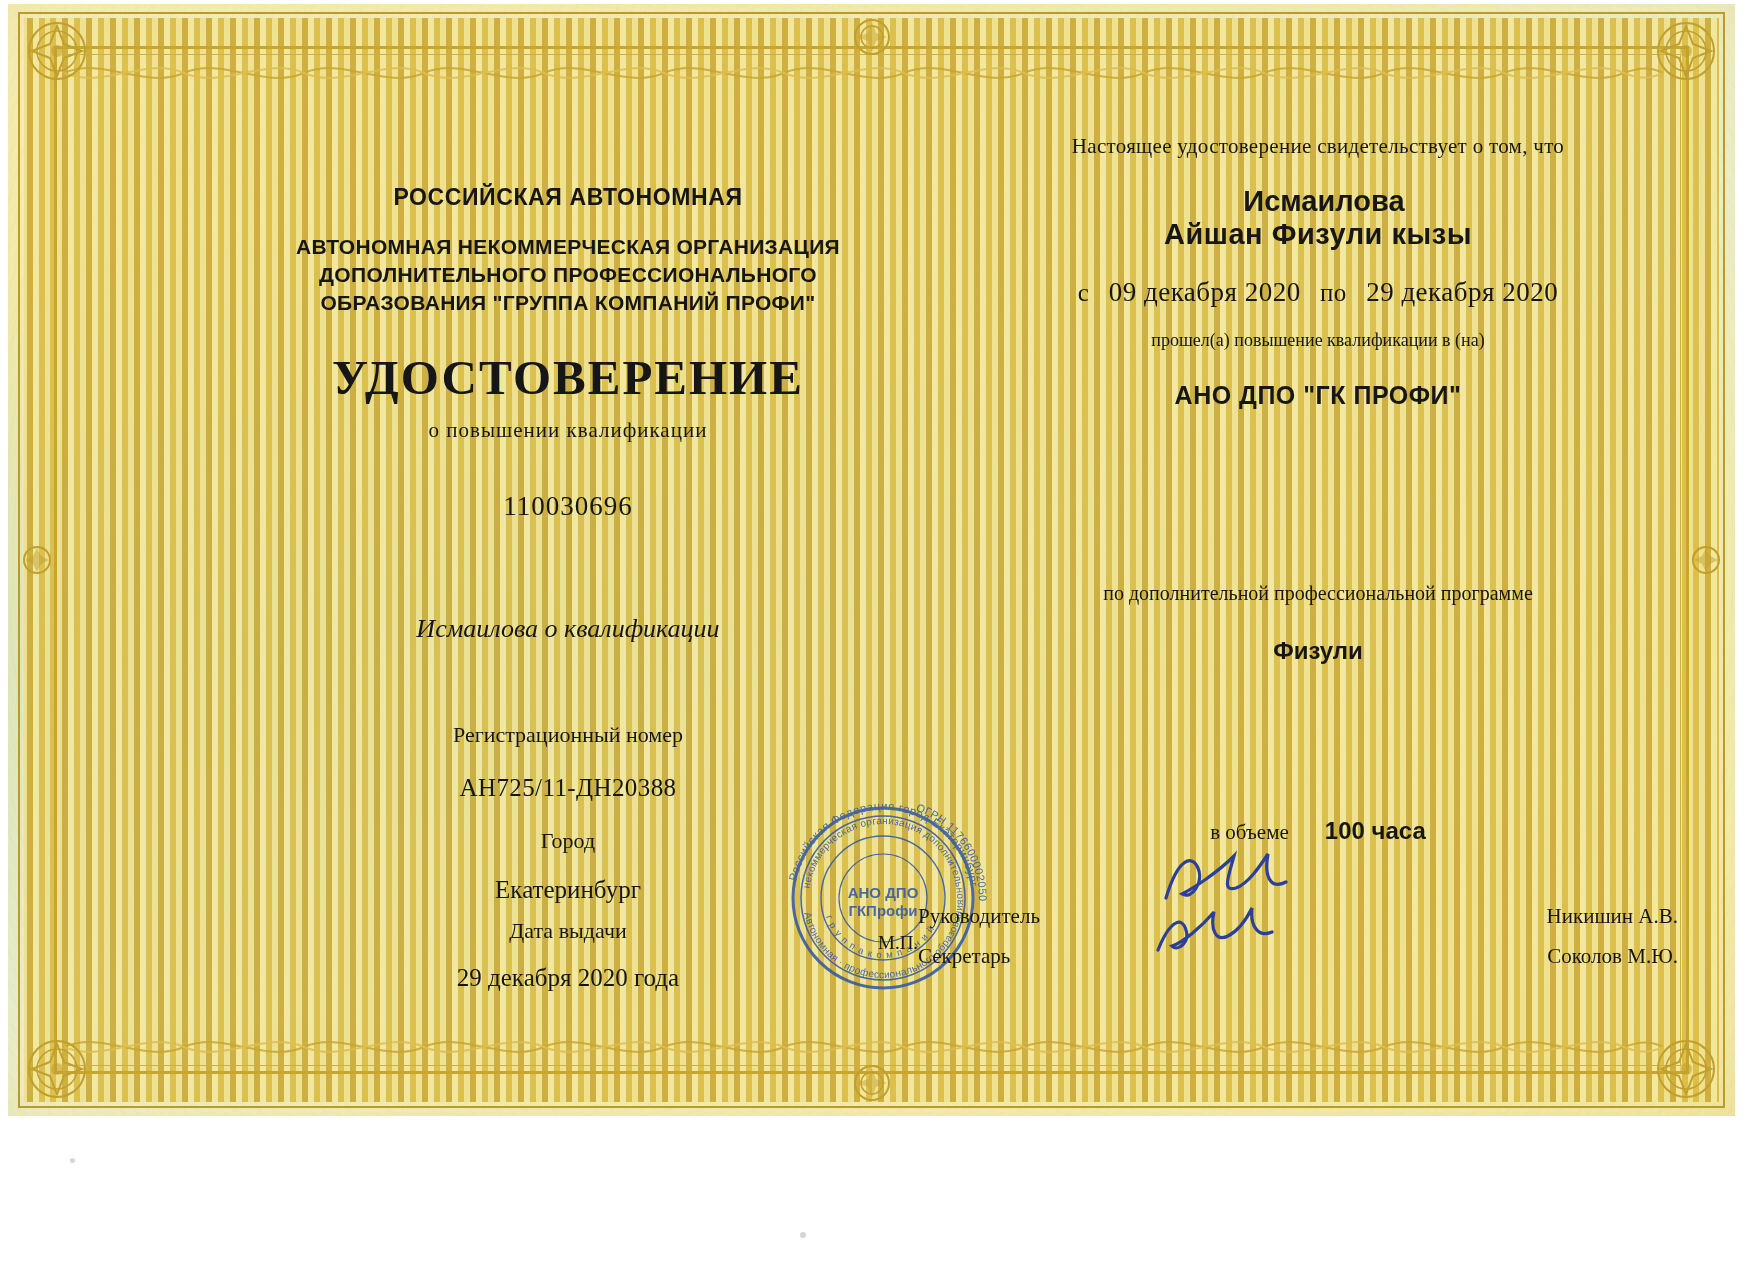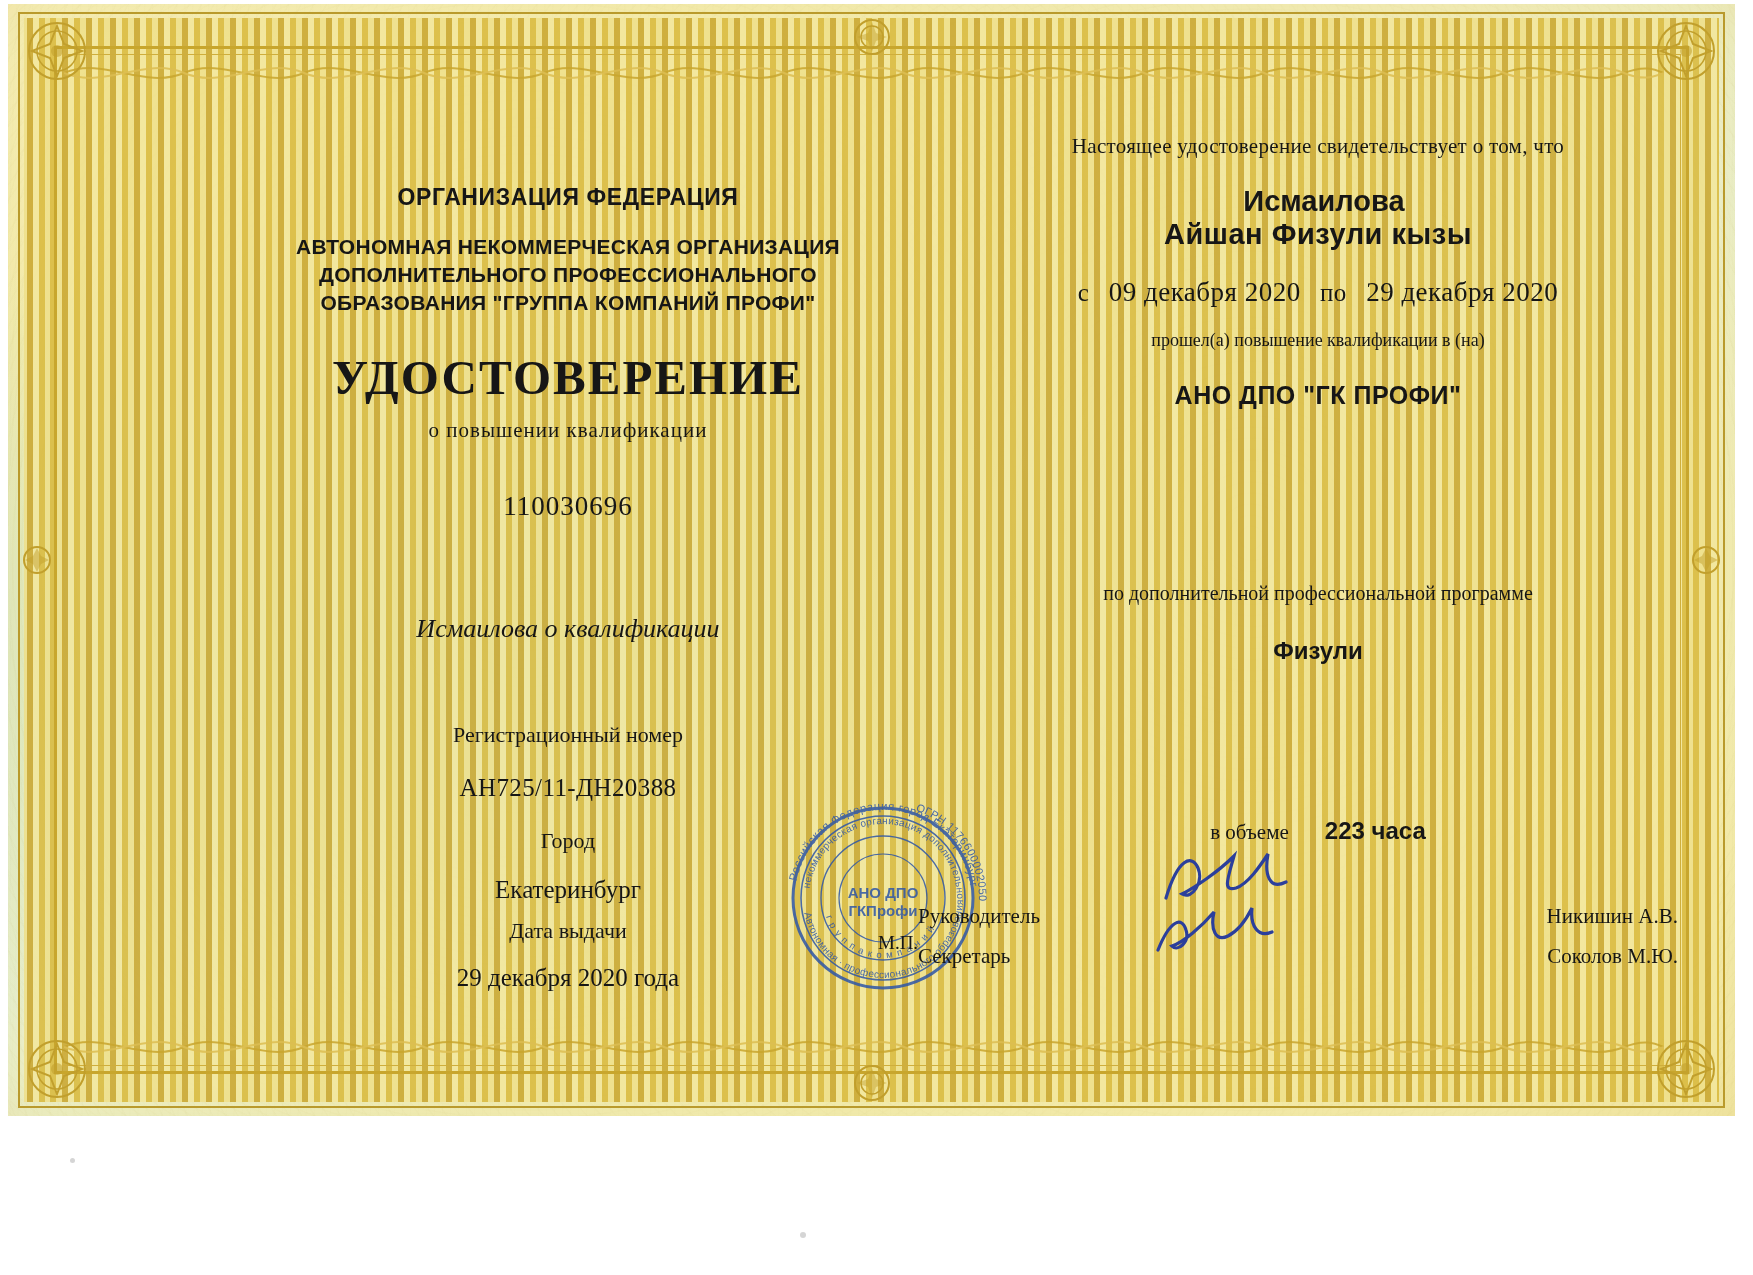--- a/index.html
+++ b/index.html
@@ -367,21 +367,21 @@
     </svg>
     <svg class="bottom-medallion" viewBox="0 0 38 38">
       <circle cx="19" cy="19" r="17" fill="none" stroke="currentColor" stroke-width="2"></circle>
       <circle cx="19" cy="19" r="11" fill="none" stroke="currentColor" stroke-width="1.5"></circle>
       <path d="M19 4 L23 15 L34 19 L23 23 L19 34 L15 23 L4 19 L15 15 Z" fill="currentColor" opacity="0.45"></path>
     </svg>
 
     <div class="content">
 
       <div class="col-left">
-        <div class="org-country">ОРГАНИЗАЦИЯ ФЕДЕРАЦИЯ</div>
+        <div class="org-country">РОССИЙСКАЯ АВТОНОМНАЯ</div>
         <div class="org-name">АВТОНОМНАЯ НЕКОММЕРЧЕСКАЯ ОРГАНИЗАЦИЯ ДОПОЛНИТЕЛЬНОГО ПРОФЕССИОНАЛЬНОГО ОБРАЗОВАНИЯ "ГРУППА КОМПАНИЙ ПРОФИ"</div>
         <div class="doc-title">УДОСТОВЕРЕНИЕ</div>
         <div class="doc-subtitle">о повышении квалификации</div>
         <div class="doc-number">110030696</div>
         <div class="doc-kind">Исмаилова о квалификации</div>
         <div class="reg-label">Регистрационный номер</div>
         <div class="reg-value">АН725/11-ДН20388</div>
         <div class="city-label">Город</div>
         <div class="city-value">Екатеринбург</div>
         <div class="issue-label">Дата выдачи</div>
@@ -397,21 +397,21 @@
           <span>09 декабря 2020</span>
           <span class="small">по</span>
           <span>29 декабря 2020</span>
         </div>
         <div class="passed">прошел(а) повышение квалификации в (на)</div>
         <div class="place">АНО ДПО "ГК ПРОФИ"</div>
         <div class="program-label">по дополнительной профессиональной программе</div>
         <div class="program-name">Физули</div>
         <div class="volume">
           <span class="vol-label">в объеме</span>
-          <span class="vol-value">223 часа</span>
+          <span class="vol-value">100 часа</span>
         </div>
       </div>
 
       <svg class="stamp" viewBox="0 0 210 200">
         <defs>
           <path id="outerArc" d="M 105,195 m -88,-95 a 92,92 0 1,1 184,0 a 92,92 0 1,1 -184,0"></path>
           <path id="arcTop" d="M 17,100 a 88,88 0 0,1 176,0"></path>
           <path id="arcBottom" d="M 25,100 a 80,80 0 0,0 160,0"></path>
           <path id="arcTop2" d="M 31,100 a 74,74 0 0,1 148,0"></path>
           <path id="arcBottom2" d="M 45,100 a 60,60 0 0,0 120,0"></path>

